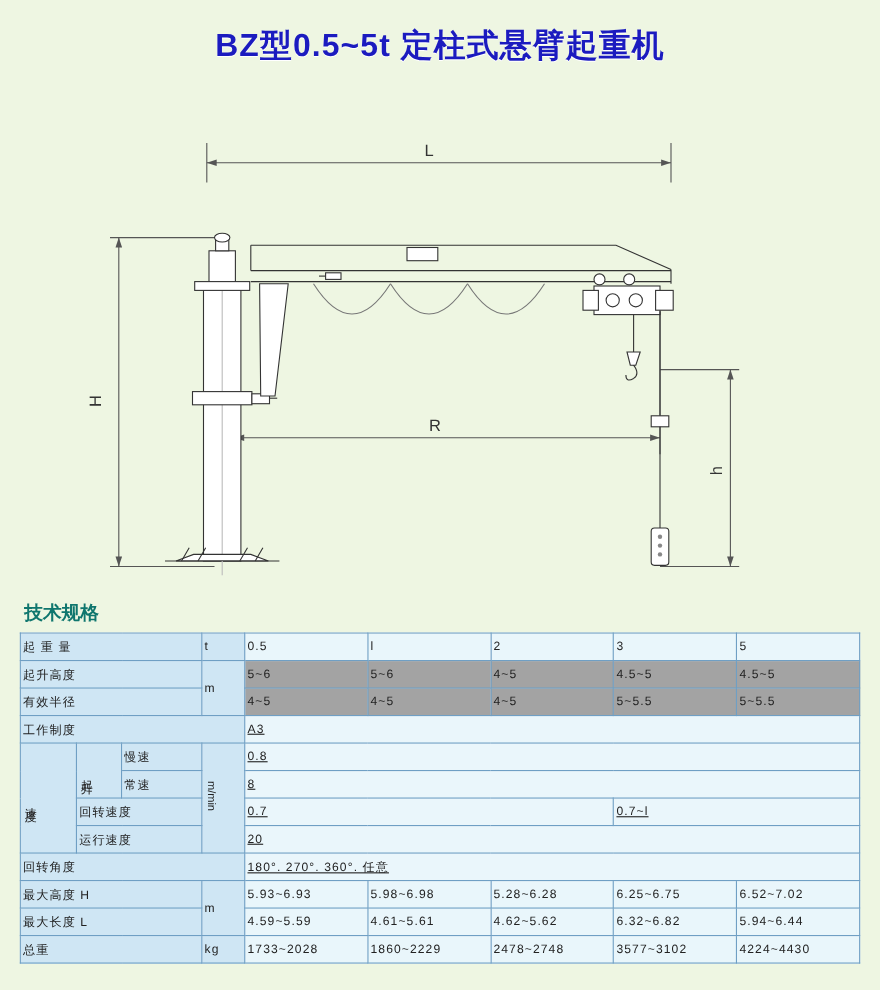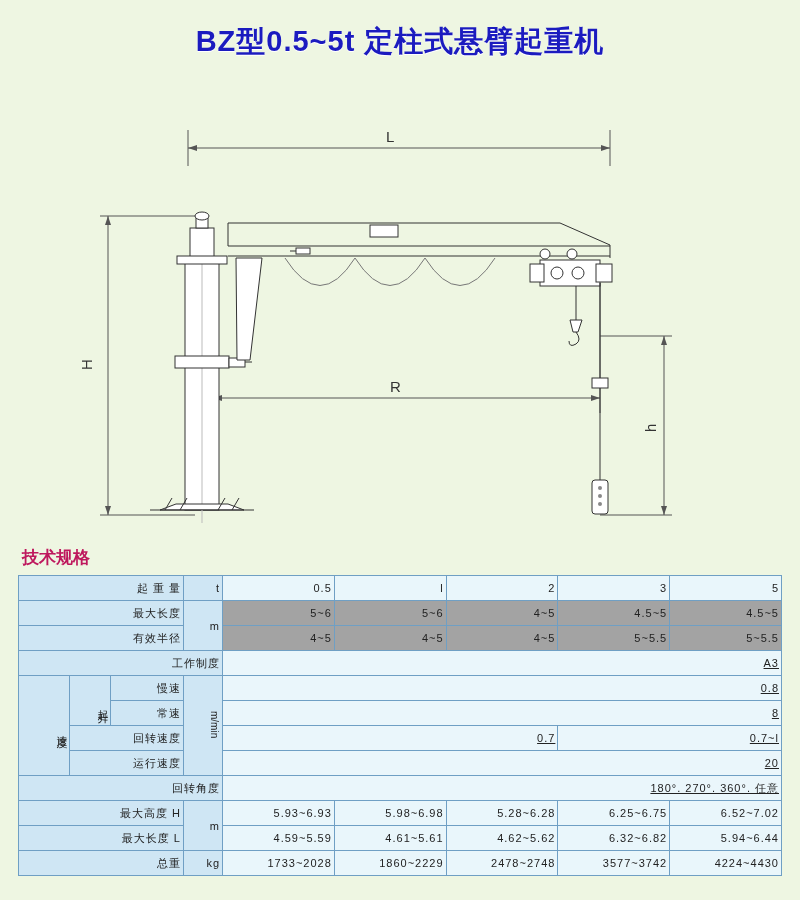--- a/index.html
+++ b/index.html
@@ -20,36 +20,36 @@
     text-shadow:0 1px 0 #ffffff;
   }
   .diagram-wrap{
     position:relative;
     width:800px;
     height:470px;
     margin-top:6px;
   }
   .diagram-wrap svg{display:block;}
   .spec-title{
-    color:#be185d;
+    color:#0f766e;
     font-size:17px;
     font-weight:bold;
     margin:8px 0 6px 22px;
   }
   table.spec{
     border-collapse:collapse;
     margin:0 18px;
     width:764px;
     font-size:11px;
     color:#222;
     background:#ffffff;
   }
   table.spec td{
     border:1px solid #6f9fc4;
-    text-align:right;
+    text-align:left;
     vertical-align:middle;
     height:22px;
     padding:1px 2px;
     letter-spacing:1px;
   }
   td.lbl{
     background:#cfe6f4;
     font-weight:normal;
     white-space:nowrap;
   }
@@ -177,21 +177,21 @@
       <td class="lbl colw-lbl" colspan="3">起 重 量</td>
       <td class="unit">t</td>
       <td class="val">0.5</td>
       <td class="val">l</td>
       <td class="val">2</td>
       <td class="val">3</td>
       <td class="val">5</td>
     </tr>
 
     <tr>
-      <td class="lbl" colspan="3">最大长度</td>
+      <td class="lbl" colspan="3">起升高度</td>
       <td class="unit" rowspan="2">m</td>
       <td class="val alt">5~6</td>
       <td class="val alt">5~6</td>
       <td class="val alt">4~5</td>
       <td class="val alt">4.5~5</td>
       <td class="val alt">4.5~5</td>
     </tr>
 
     <tr>
       <td class="lbl" colspan="3">有效半径</td>
@@ -260,17 +260,17 @@
       <td class="val">6.32~6.82</td>
       <td class="val">5.94~6.44</td>
     </tr>
 
     <tr>
       <td class="lbl" colspan="3">总重</td>
       <td class="unit">kg</td>
       <td class="val">1733~2028</td>
       <td class="val">1860~2229</td>
       <td class="val">2478~2748</td>
-      <td class="val">3577~3742</td>
+      <td class="val">3577~3102</td>
       <td class="val">4224~4430</td>
     </tr>
   </tbody>
 </table>
 
 </body></html>

